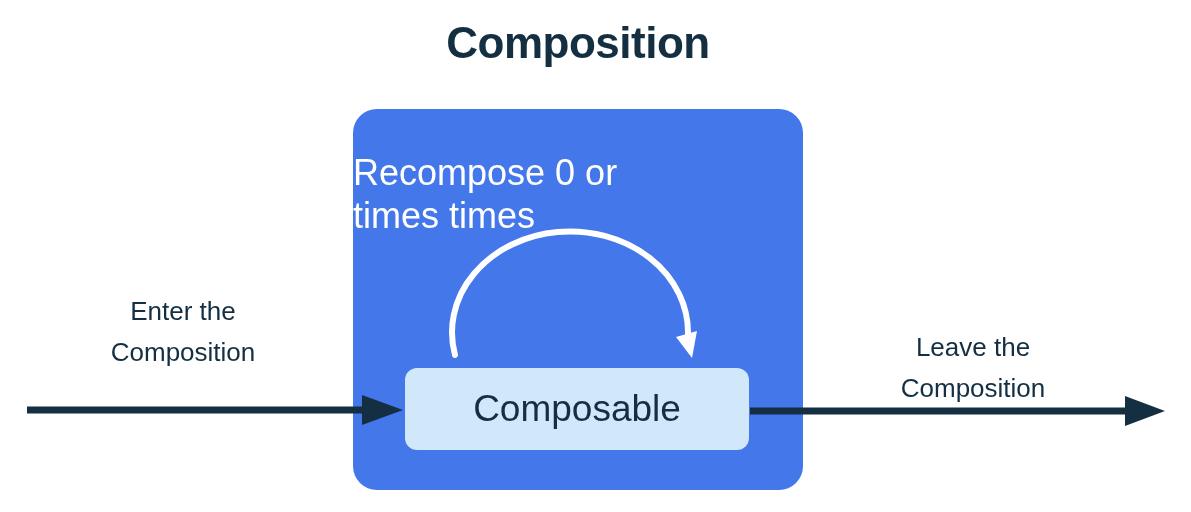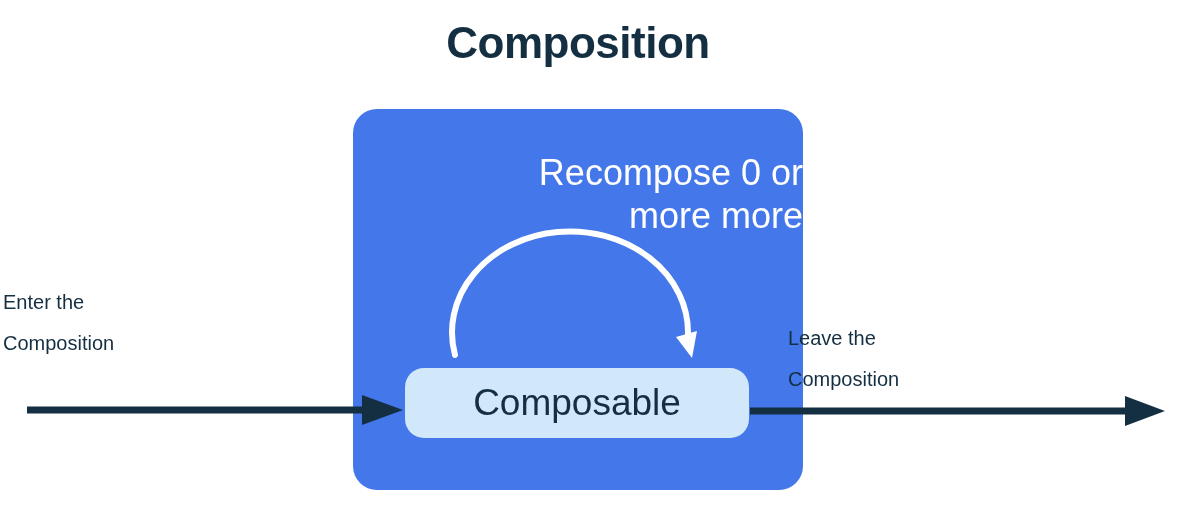--- a/index.html
+++ b/index.html
@@ -34,47 +34,48 @@
     width: 450px;
     height: 381px;
     background: var(--container-blue, #4377ea);
     border-radius: 24px;
   }
   .recompose-label {
     position: absolute;
     left: 0;
     right: 0;
     top: 42px;
-    text-align: right;
+    text-align: left;
     font-size: 36px;
     line-height: 43px;
     font-weight: 400;
     color: var(--arc-white, #ffffff);
   }
   .composable-box {
     position: absolute;
     left: 52px;
     top: 259px;
     width: 344px;
-    height: 70px;
+    height: 82px;
     background: var(--composable-fill, #d1e8fb);
-    border-radius: 19px;
+    border-radius: 12px;
     display: flex;
     align-items: center;
     justify-content: center;
   }
   .composable-box .label {
     font-size: 37px;
     font-weight: 400;
     color: var(--ink, #152f42);
   }
   .side-label {
     position: absolute;
-    top: 282px;
-    font-size: 20px;
+    top: 291px;
+    text-align: center;
+    font-size: 26px;
     line-height: 41px;
     font-weight: 400;
     color: var(--ink, #152f42);
   }
   .side-label.left  { left: 3px;   width: 360px; }
   .side-label.right { left: 788px; width: 370px; margin-top: 36px; }
   .overlay {
     position: absolute;
     left: 0;
     top: 0;
@@ -86,21 +87,21 @@
 </head>
 <body>
 
 <div class="canvas">
 
   <div class="title">Composition</div>
 
   <div class="container-box">
     <div class="recompose-label">
       <div>Recompose 0 or</div>
-      <div>more more</div>
+      <div>times times</div>
     </div>
 
     <div class="composable-box">
       <span class="label">Composable</span>
     </div>
   </div>
 
   <div class="side-label left">
     <div>Enter the</div>
     <div>Composition</div>

